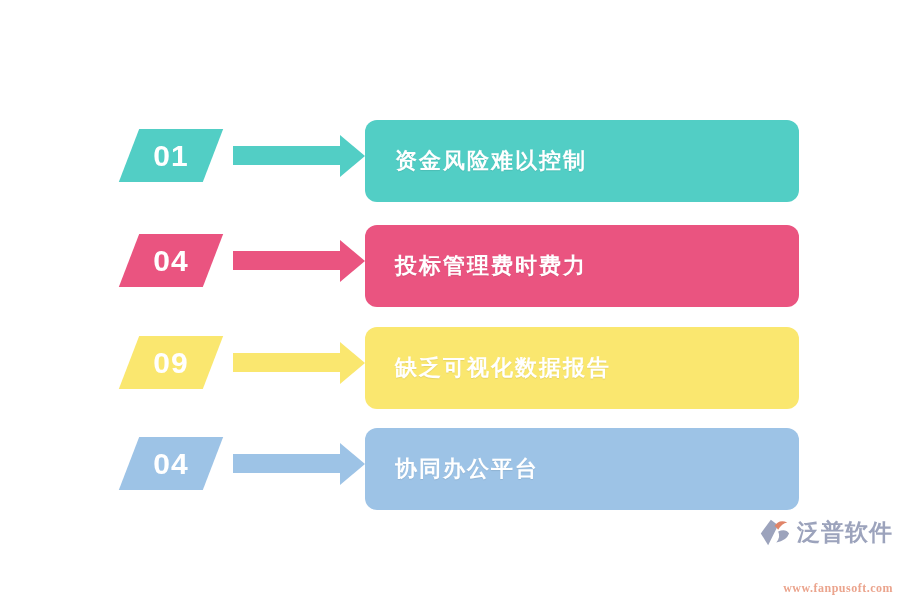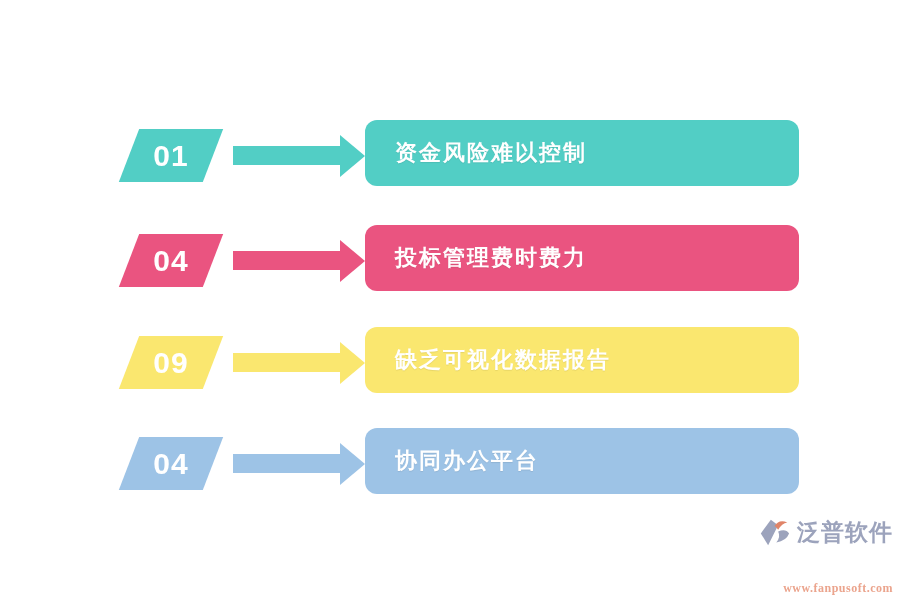--- a/index.html
+++ b/index.html
@@ -32,21 +32,21 @@
   .shaft { position: absolute; left: 0; top: 26px; width: 107px; height: 19px; }
   .head {
     position: absolute; left: 107px; top: 14.5px; width: 0; height: 0;
     border-top: 21px solid transparent;
     border-bottom: 21px solid transparent;
     border-left: 25px solid #000;
   }
 
   
   .bar {
-    position: absolute; left: 365px; top: 0; width: 434px; height: 66px;
+    position: absolute; left: 365px; top: 0; width: 434px; height: 82px;
     border-radius: 12px;
     display: flex; align-items: center;
     padding-left: 30px;
   }
   .bar-label {
     color: #ffffff; font-size: 22px; font-weight: bold; letter-spacing: 2px;
     text-shadow: 0 1px 1px rgba(0,0,0,0.08);
   }
 
   

